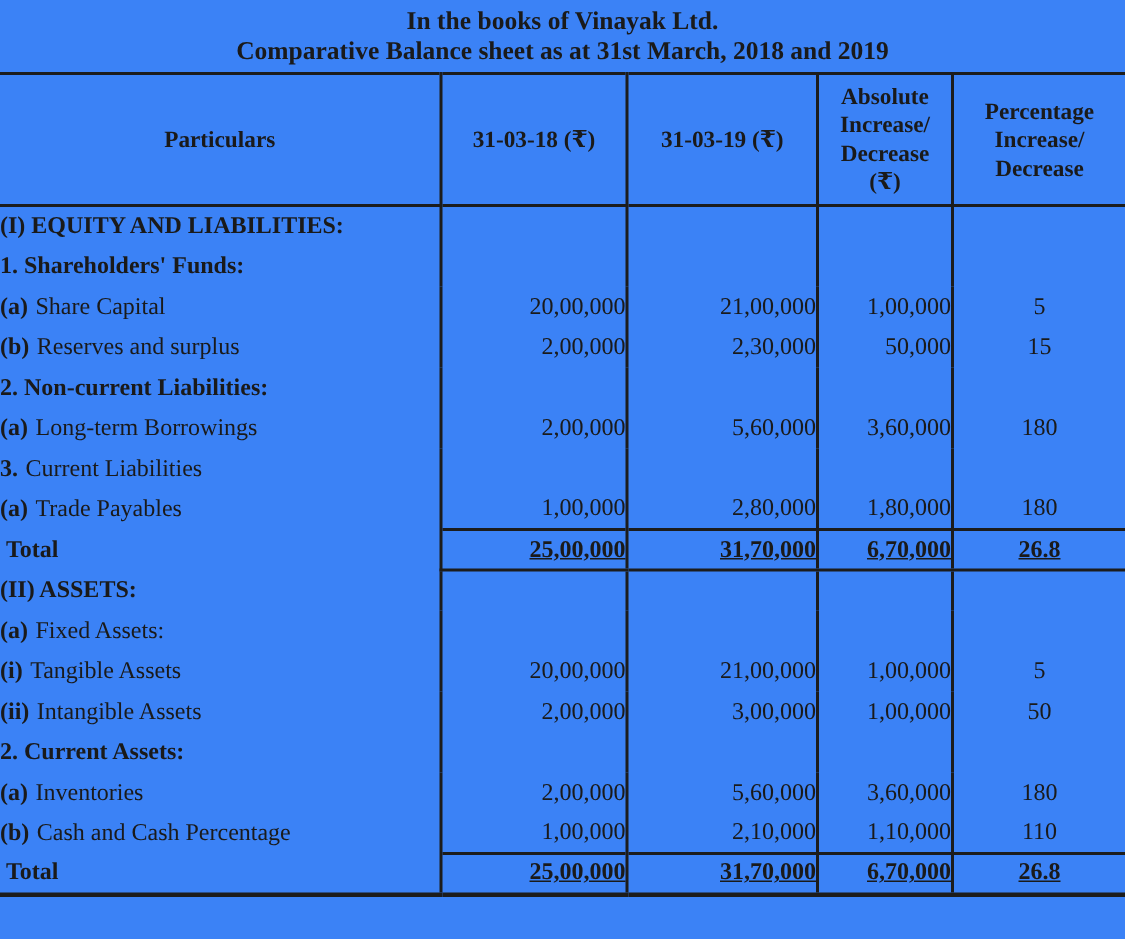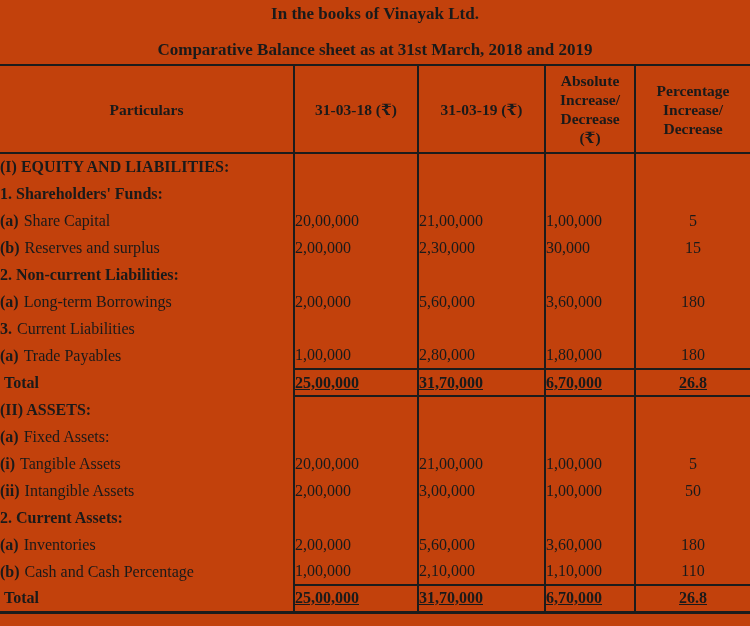--- a/index.html
+++ b/index.html
@@ -1,38 +1,37 @@
 <!DOCTYPE html>
 <html><head>
 <meta charset="utf-8">
 <style>
   * { box-sizing: border-box; }
   html, body { margin: 0; padding: 0; background: #ffffff; }
   .page {
     width: 750px;
     height: 626px;
-    background: #c2410c;
+    background: #3b82f6;
     color: #1a1a1a;
     font-family: "Liberation Serif", "DejaVu Serif", serif;
     overflow: hidden;
   }
   .title {
     text-align: center;
     font-weight: bold;
     font-size: 17px;
     line-height: 21px;
     padding-top: 3px;
   }
   .subtitle {
     text-align: center;
     font-weight: bold;
     font-size: 17px;
     line-height: 20px;
     padding-bottom: 4px;
-    margin-top: 16px;
   }
   table.bs {
     width: 750px;
     border-collapse: collapse;
     table-layout: fixed;
     border-top: 2px solid #1c1c1c;
   }
   table.bs td { padding: 0; }
   
   td.bcol { border-left: 2px solid #1c1c1c; }
@@ -47,21 +46,21 @@
     vertical-align: middle;
     white-space: pre-line;
   }
   
   tbody td {
     height: 27px;
     font-size: 16px;
     vertical-align: middle;
   }
   .c-part { padding-left: 5px; }
-  .c-num  { text-align: left; padding-right: 7px; }
+  .c-num  { text-align: right; padding-right: 7px; }
   .c-pct  { text-align: center; }
   tr.section .c-part { font-weight: bold; }
   .prefix { font-weight: bold; margin-right: 5px; }
   tr.total .c-part {
     text-align: left;
     font-weight: bold;
     padding-right: 9px;
     padding-left: 4px;
   }
   tr.total td.val {
@@ -121,21 +120,21 @@
         <td class="c-part"><span class="prefix">(a)</span><span>Share Capital</span></td>
         <td class="bcol c-num">20,00,000</td>
         <td class="bcol c-num">21,00,000</td>
         <td class="bcol c-num">1,00,000</td>
         <td class="bcol c-pct">5</td>
       </tr>
       <tr class="item">
         <td class="c-part"><span class="prefix">(b)</span><span>Reserves and surplus</span></td>
         <td class="bcol c-num">2,00,000</td>
         <td class="bcol c-num">2,30,000</td>
-        <td class="bcol c-num">30,000</td>
+        <td class="bcol c-num">50,000</td>
         <td class="bcol c-pct">15</td>
       </tr>
       <tr class="section">
         <td class="c-part">2. Non-current Liabilities:</td>
         <td class="bcol c-num"></td>
         <td class="bcol c-num"></td>
         <td class="bcol c-num"></td>
         <td class="bcol c-pct"></td>
       </tr>
       <tr class="item">

